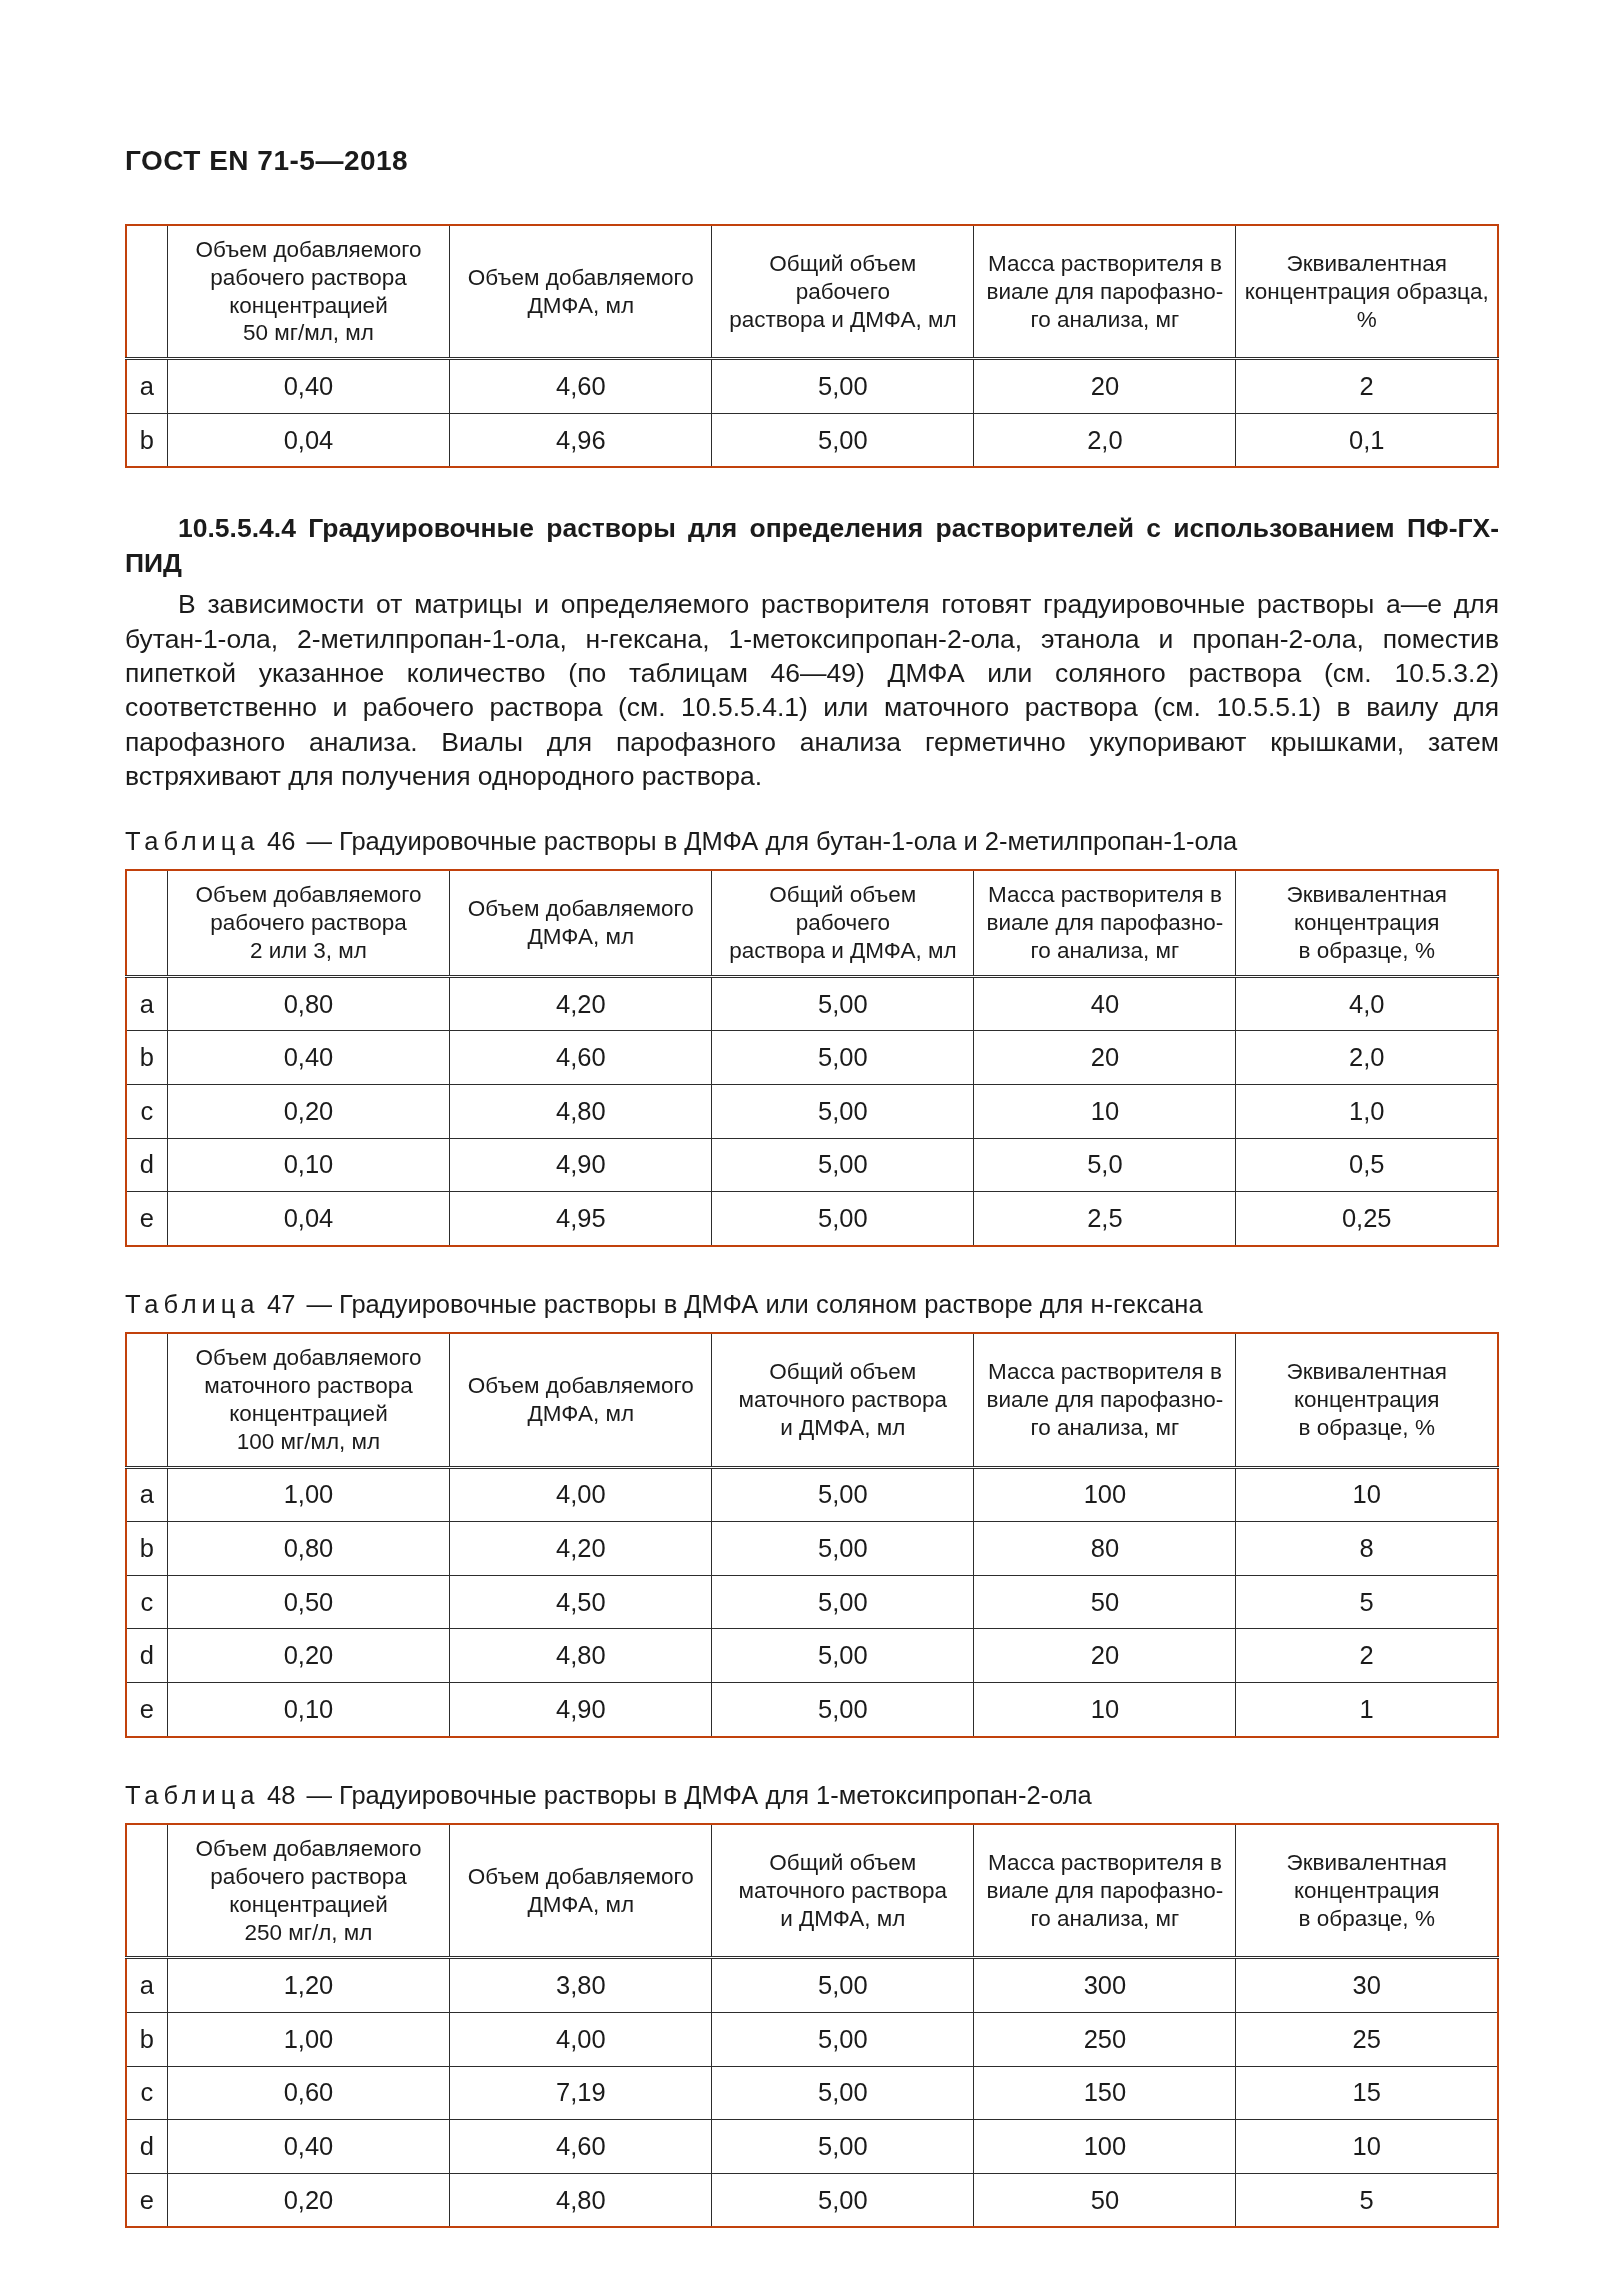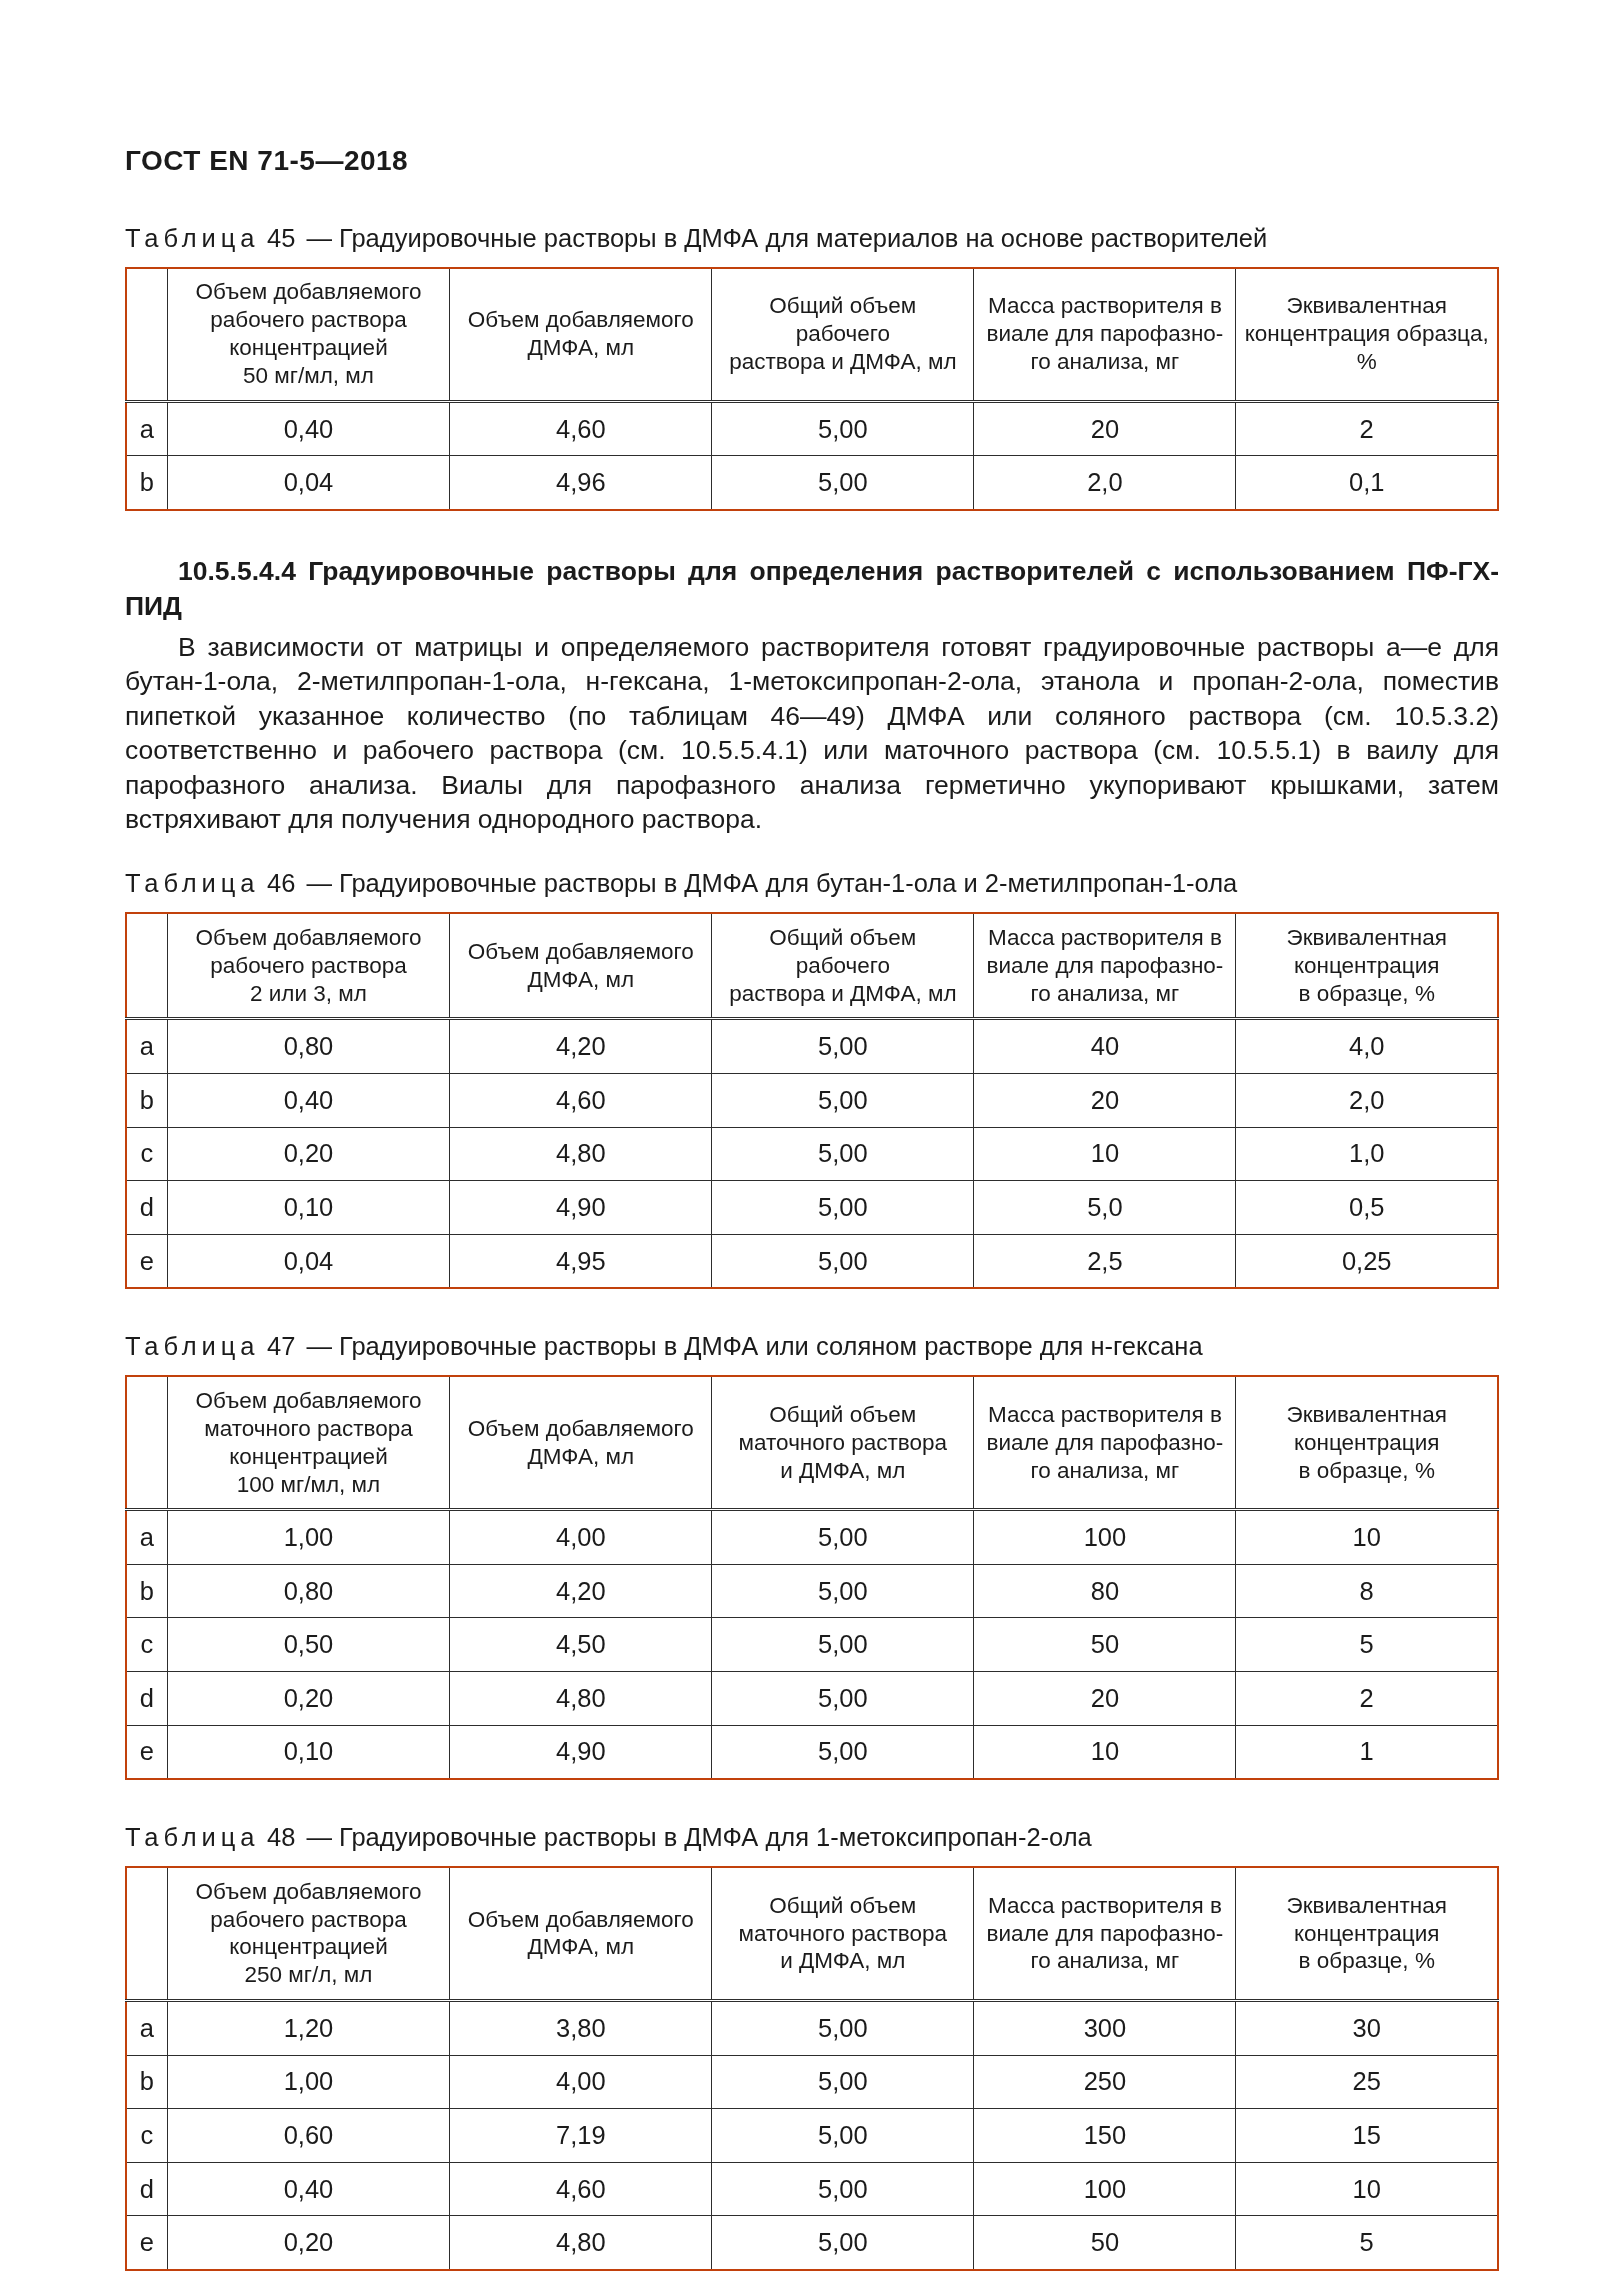--- a/index.html
+++ b/index.html
@@ -78,24 +78,20 @@
     margin-bottom: 33px;
   }
 </style>
 </head>
 <body>
 
 <div class="page">
 
   <div class="doc-header">ГОСТ EN 71-5—2018</div>
 
-  <p class="table-caption">
-    <span class="caption-word">Таблица</span><span class="caption-number">45</span>
-    <span class="caption-text">— Градуировочные растворы в ДМФА для материалов на основе растворителей</span>
-  </p>
   <table class="gost-table">
       <colgroup>
         <col style="width: 3%;">
         <col style="width: 20.6%;">
         <col style="width: 19.1%;">
         <col style="width: 19.1%;">
         <col style="width: 19.1%;">
         <col style="width: 19.1%;">
       </colgroup>
       <thead>

